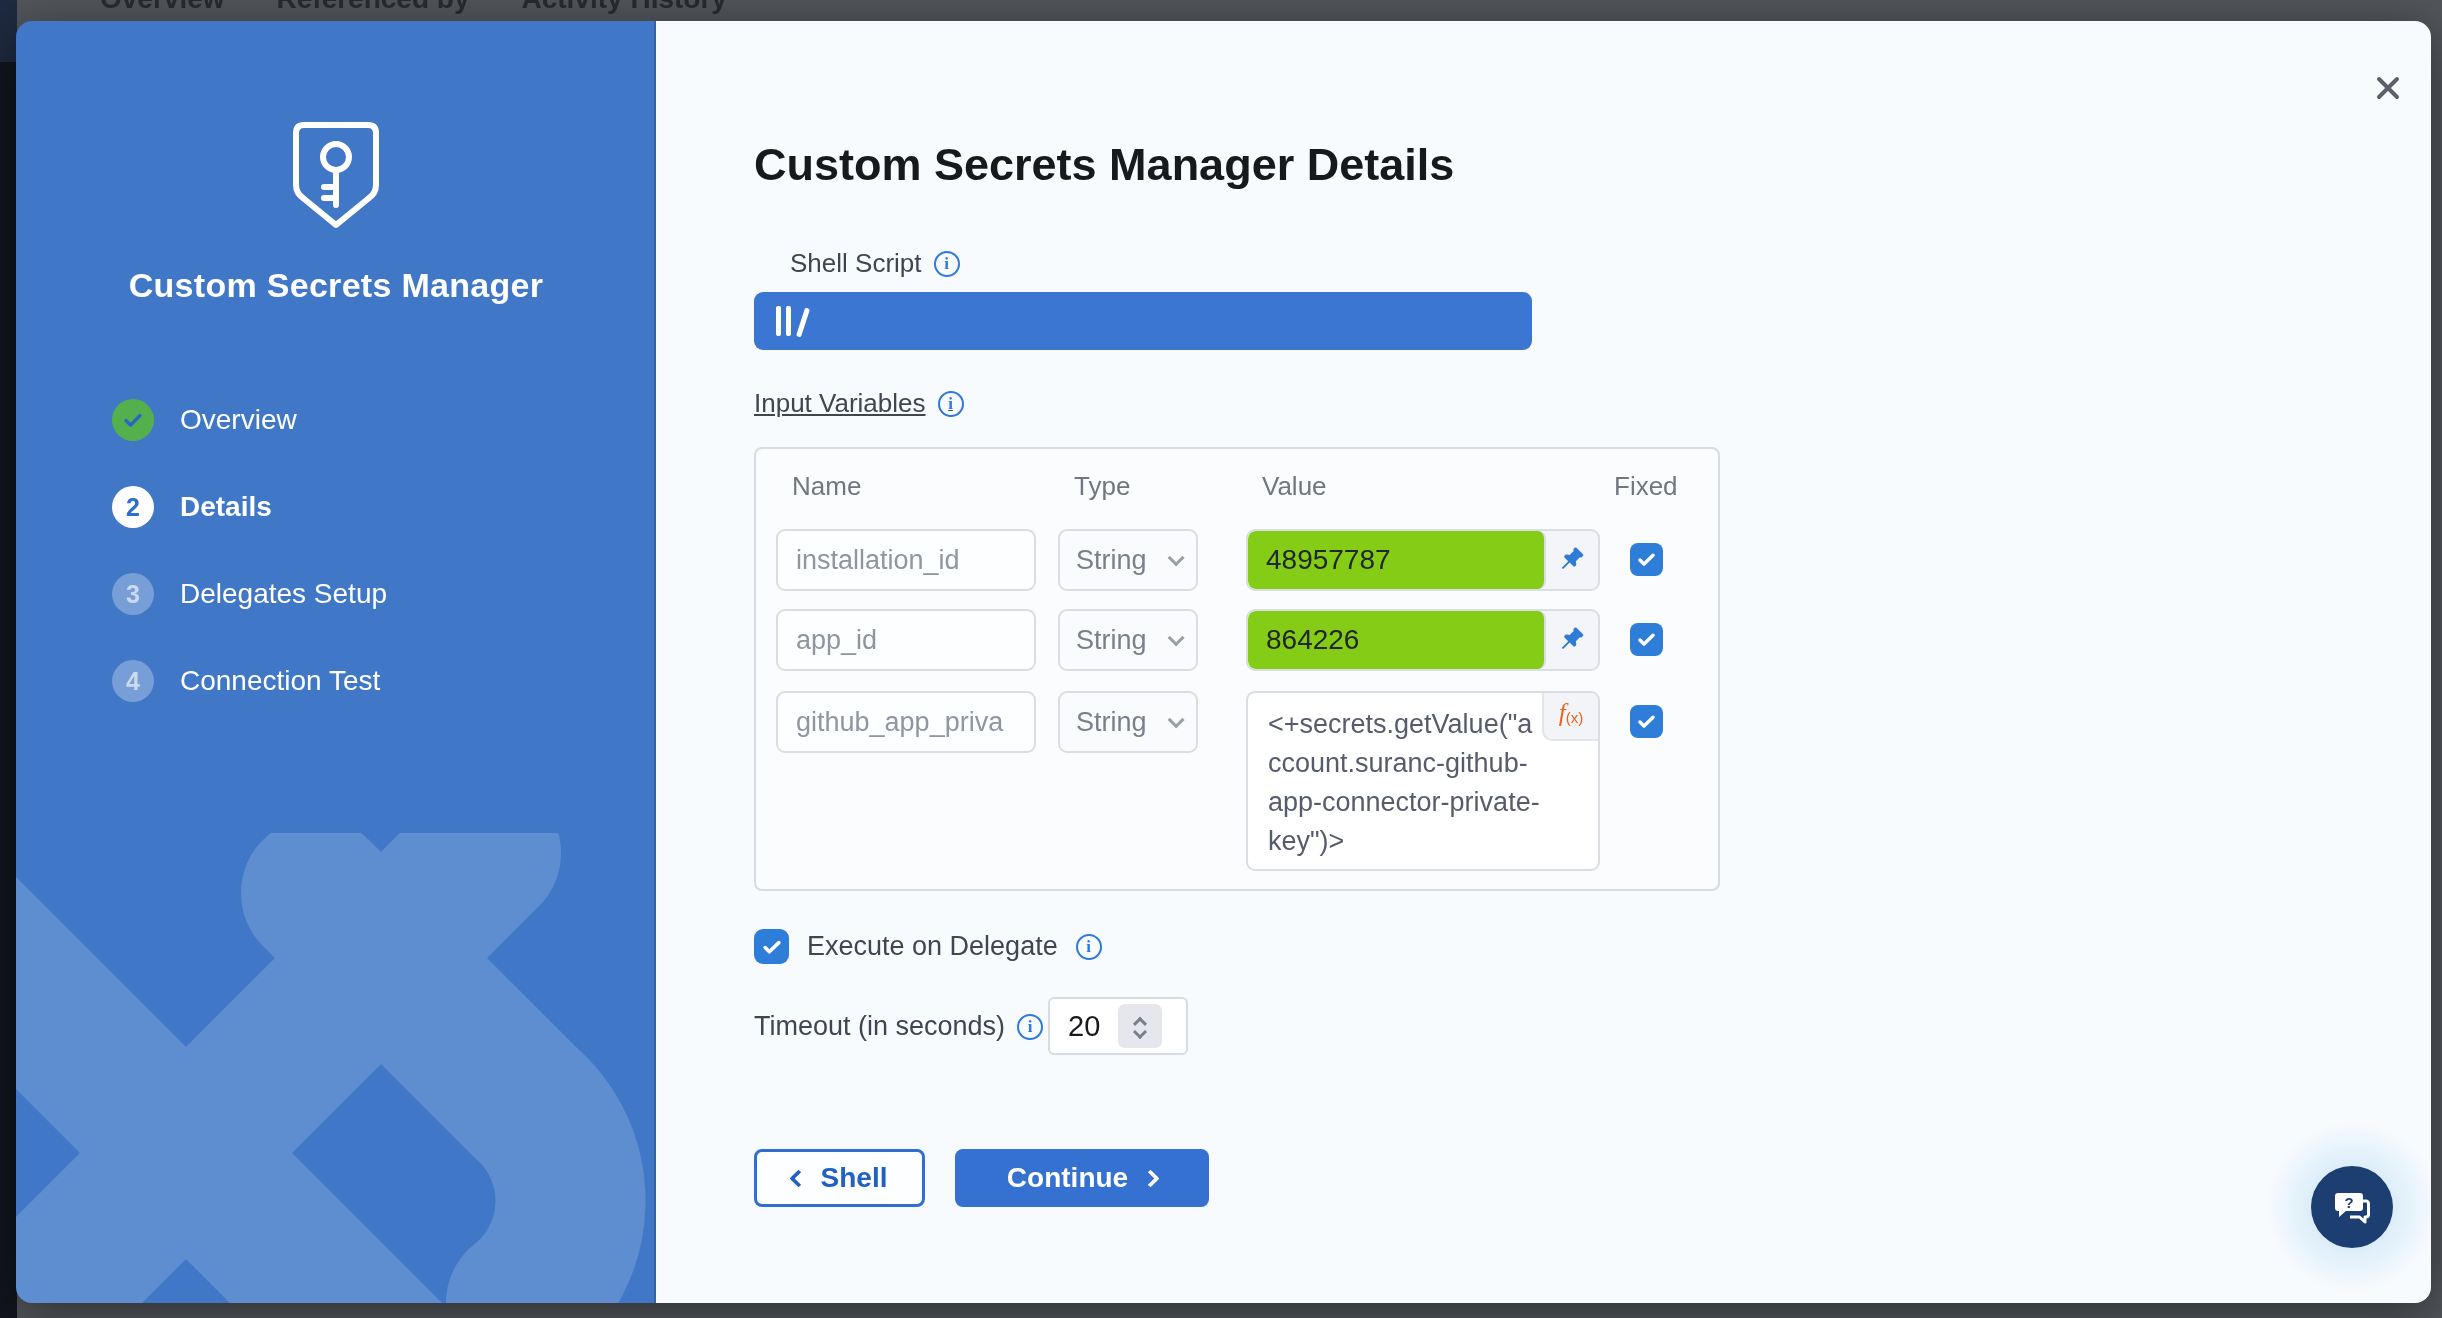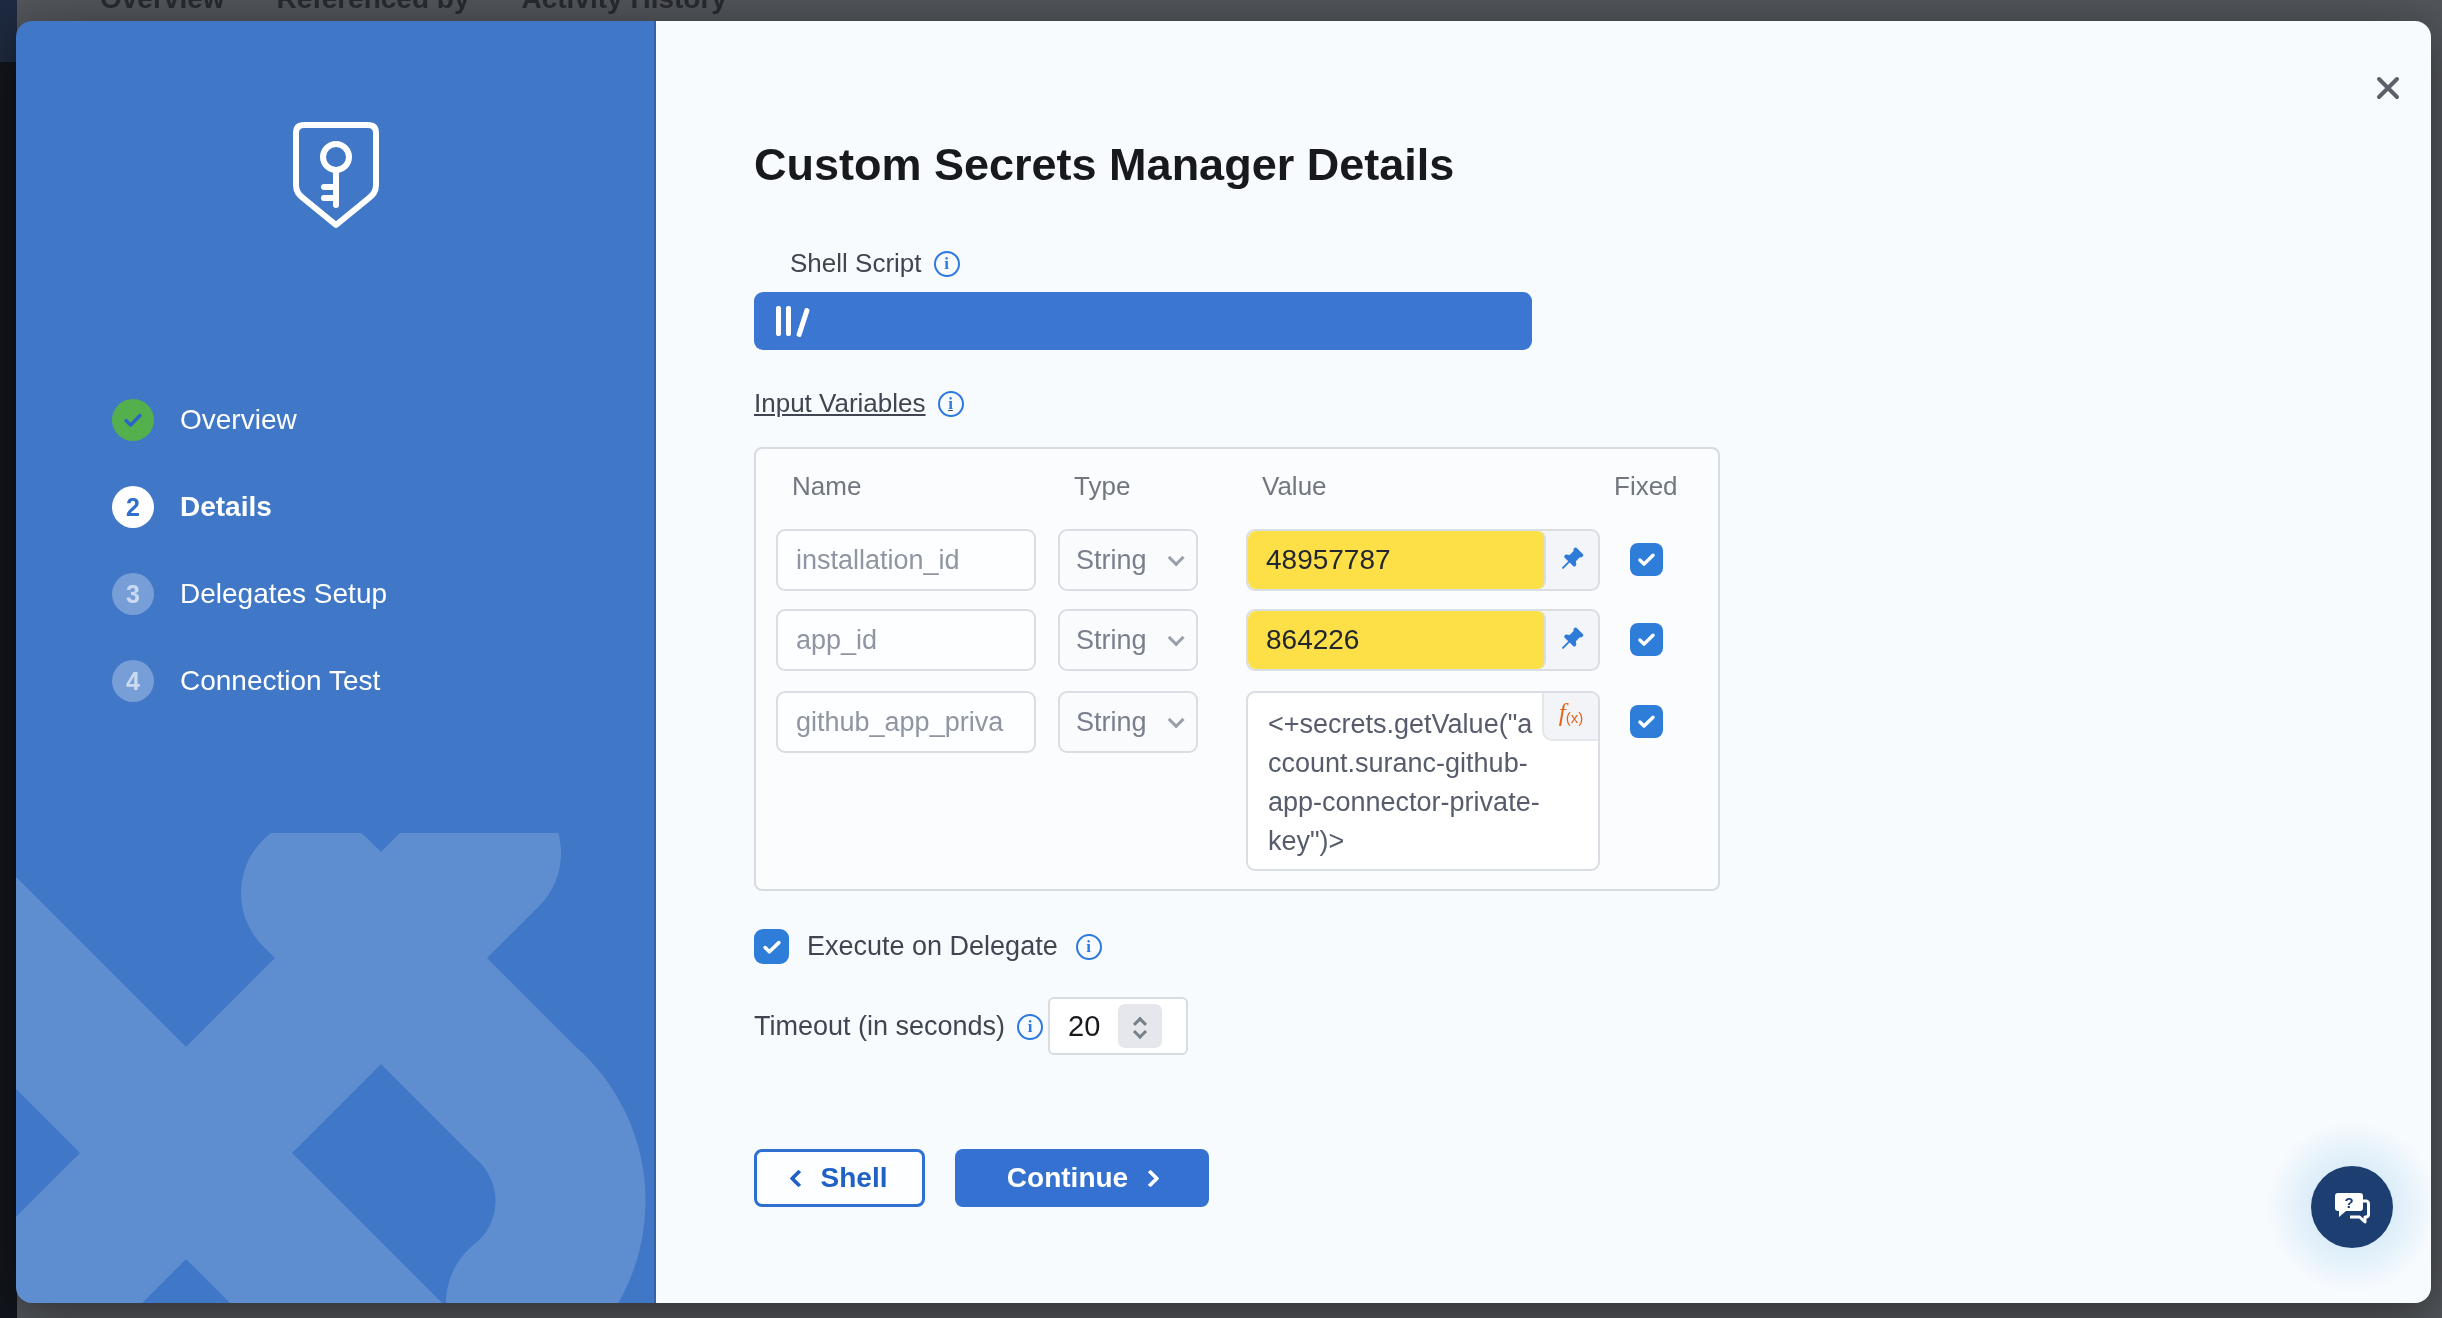--- a/index.html
+++ b/index.html
@@ -66,21 +66,21 @@
                 background:#FDFEFF; color:#8F95A1; font-size:27px; padding:0 18px; width:260px; left:20px;
                 font-family:"Liberation Sans", sans-serif; }
   .sel { position:absolute; left:302px; width:140px; height:62px; border:2px solid #DADDE4; border-radius:9px;
          background:#FAFBFD; color:#797F8C; font-size:27px; display:flex; align-items:center;
          justify-content:space-between; padding:0 16px; cursor:pointer; }
   .chev-down { width:12px; height:12px; border-right:3px solid #9AA0AA; border-bottom:3px solid #9AA0AA;
                transform:rotate(45deg) translateY(-3px); }
   .vgroup { position:absolute; left:490px; width:354px; height:62px; border:2px solid #DADDE4;
             border-radius:9px; background:#F3F5F9; display:flex; overflow:hidden; }
   .vgroup input { flex:none; width:298px; height:100%; border:none; border-right:2px solid #DADDE4;
-                  border-radius:8px; background:#fde047; font-size:28px; color:#22262E; padding:0 18px;
+                  border-radius:8px; background:#84cc16; font-size:28px; color:#22262E; padding:0 18px;
                   font-family:"Liberation Sans", sans-serif; }
   .pin-btn { flex:1; display:flex; align-items:center; justify-content:center; background:transparent;
              border:none; cursor:pointer; }
   .r1 { top:80px; } .r2 { top:160px; } .r3 { top:242px; }
   .row-el { position:absolute; }
   .cb { position:absolute; left:874px; width:33px; height:33px; border-radius:8px; background:#2E7DD9;
         display:flex; align-items:center; justify-content:center; cursor:pointer; }
   .cb svg { display:block; }
   .vgroup.tall { height:180px; position:absolute; background:#fff; }
   .ta-text { position:absolute; left:20px; top:12px; width:272px; font-size:27px; line-height:39px;
@@ -139,20 +139,21 @@
 </div>
 
 <div class="modal">
 
   <aside class="sidebar">
     <svg class="shield-key" width="100" height="122" viewBox="0 0 100 122" fill="none">
       <path d="M18 6 H82 Q90 6 90 14 V66 Q90 74 83 79 L50 106 L17 79 Q10 74 10 66 V14 Q10 6 18 6 Z" stroke="#fff" stroke-width="6" stroke-linejoin="round"></path>
       <circle cx="50" cy="38" r="13" stroke="#fff" stroke-width="6"></circle>
       <path d="M50 51 V86 M50 68 H38 M50 79 H38" stroke="#fff" stroke-width="6" stroke-linecap="round"></path>
     </svg>
+    <h2 class="sb-title">Custom Secrets Manager</h2>
 
     <ul class="steps">
       <li class="step">
         <span class="step-dot done">
           <svg width="24" height="24" viewBox="0 0 24 24" fill="none">
             <path d="M5 12.5l4.6 4.6L19 7.5" stroke="#2B63C8" stroke-width="3.4" stroke-linecap="round" stroke-linejoin="round"></path>
           </svg>
         </span>
         <span class="step-label">Overview</span>
       </li>

